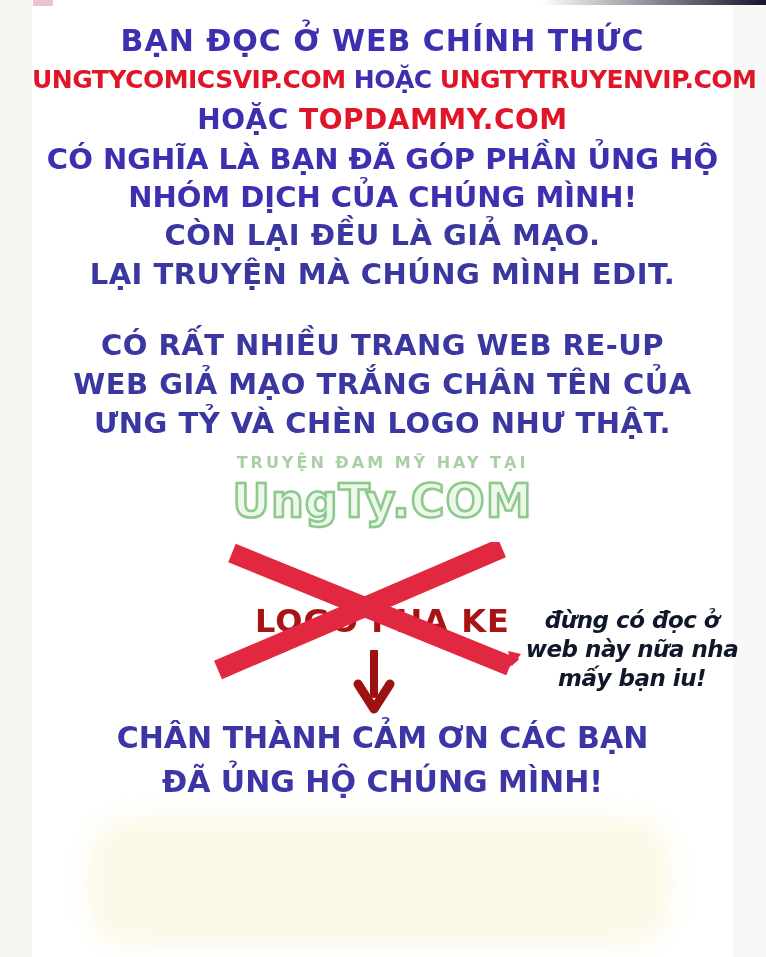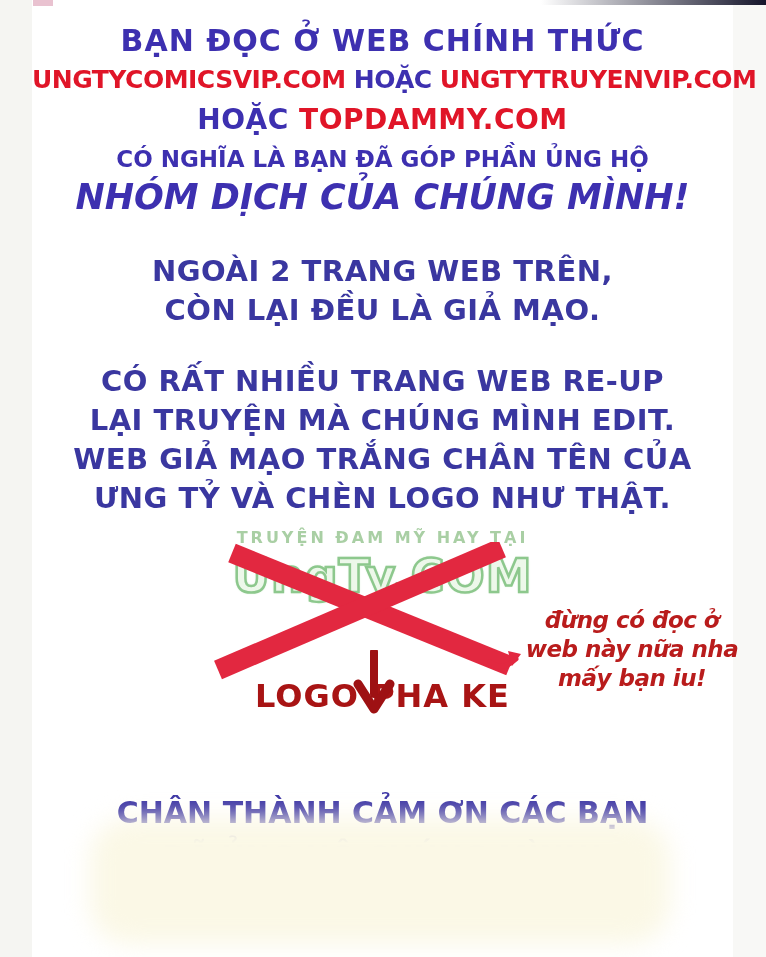--- a/index.html
+++ b/index.html
@@ -28,22 +28,22 @@
   }
   .content p { margin: 0; white-space: nowrap; }
 
   .blue   { color: #3d30b0; }
   .navy   { color: #3a37a0; }
   .red    { color: #e01528; }
 
   .h1 { padding-top: 22px; font-size: 30px; line-height: 38px; letter-spacing: 1px; }
   .h2 { font-size: 25px; line-height: 40px; letter-spacing: -0.5px; }
   .h3 { font-size: 28px; line-height: 40px; letter-spacing: 0.5px; }
-  .h4 { font-size: 23px; line-height: 38px; }
-  .h5 { font-size: 35px; line-height: 38px; font-style: italic; }
+  .h4 { font-size: 29px; line-height: 38px; }
+  .h5 { font-size: 29px; line-height: 38px; }
 
   .n1 { margin-top: 36px !important; }
   .notice-line { font-size: 29px; line-height: 39px; letter-spacing: 0.5px; }
   .n3 { margin-top: 32px !important; }
 
   
   .strike {
     position: relative;
     color: #6d5a24;
     display: inline-block;
@@ -85,21 +85,21 @@
     background: #fbf8e6; border-radius: 40px; filter: blur(12px);
   }
   .thanks1 { margin-top: 70px !important; font-size: 30px; line-height: 42px; color: #3c35a5; position: relative; }
   .thanks2 { font-size: 30px; line-height: 46px; color: #3c35a5; position: relative; }
 
   
   .x-overlay { position: absolute; left: 200px; top: 542px; width: 340px; height: 140px; }
   .note {
     position: absolute; left: 518px; top: 606px; width: 228px;
     text-align: center;
-    color: #b91c1c;
+    color: #0f172a;
     font-style: italic;
     font-size: 23px; line-height: 29px;
     letter-spacing: -0.5px;
   }
   .down-arrow { position: absolute; left: 352px; top: 650px; width: 44px; height: 64px; }
 </style>
 </head>
 <body>
 
 <div class="page">
@@ -113,25 +113,24 @@
 
     <p class="h1 blue">BẠN ĐỌC Ở WEB CHÍNH THỨC</p>
 
     <p class="h2"><span class="red">UNGTYCOMICSVIP.COM</span><span class="blue"> </span><span class="blue">HOẶC</span><span class="red"> </span><span class="red">UNGTYTRUYENVIP.COM</span></p>
 
     <p class="h3"><span class="blue">HOẶC</span><span> </span><span class="red">TOPDAMMY.COM</span></p>
 
     <p class="h4 blue">CÓ NGHĨA LÀ BẠN ĐÃ GÓP PHẦN ỦNG HỘ</p>
     <p class="h5 blue">NHÓM DỊCH CỦA CHÚNG MÌNH!</p>
 
-    <p class="notice-line navy n1">NGOÀI 2 TRANG WEB TRÊN,</p>
     <p class="notice-line navy">CÒN LẠI ĐỀU LÀ GIẢ MẠO.</p>
 
+    <p class="notice-line navy">LẠI TRUYỆN MÀ CHÚNG MÌNH EDIT.</p>
     <p class="notice-line navy n3">CÓ RẤT NHIỀU TRANG WEB RE-UP</p>
-    <p class="notice-line navy">LẠI TRUYỆN MÀ CHÚNG MÌNH EDIT.</p>
 
 
     <p class="notice-line navy">WEB GIẢ MẠO TRẮNG CHÂN TÊN CỦA</p>
     <p class="notice-line navy">ƯNG TỶ VÀ CHÈN LOGO NHƯ THẬT.</p>
 
     <div class="logo-block">
       <div class="logo-tagline">TRUYỆN ĐAM MỸ HAY TẠI</div>
       <div class="logo-name">UngTy.COM</div>
     </div>
 

